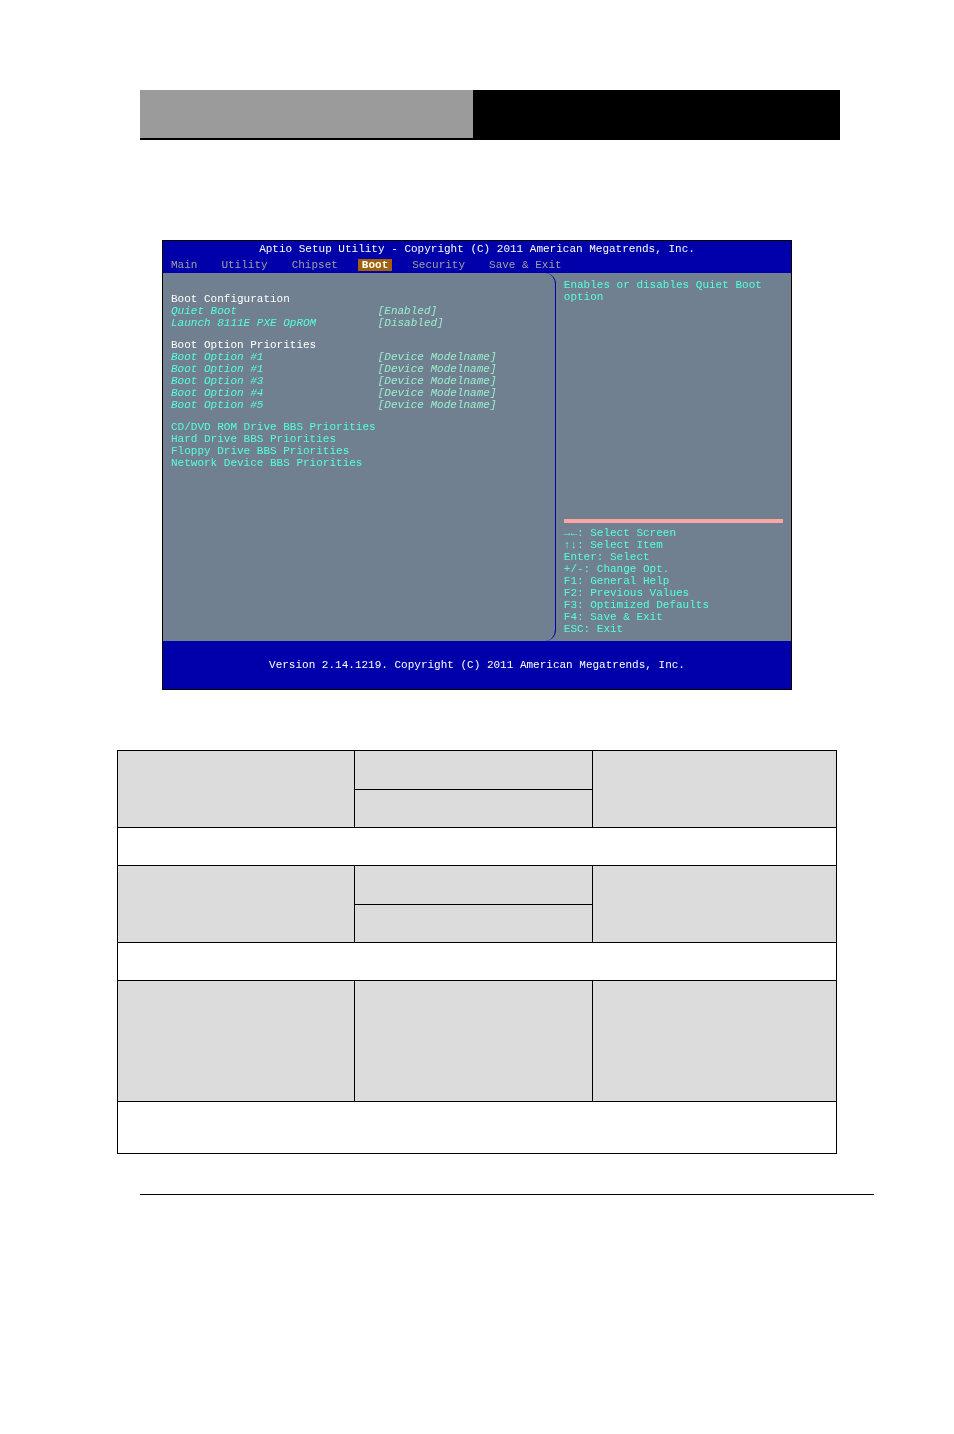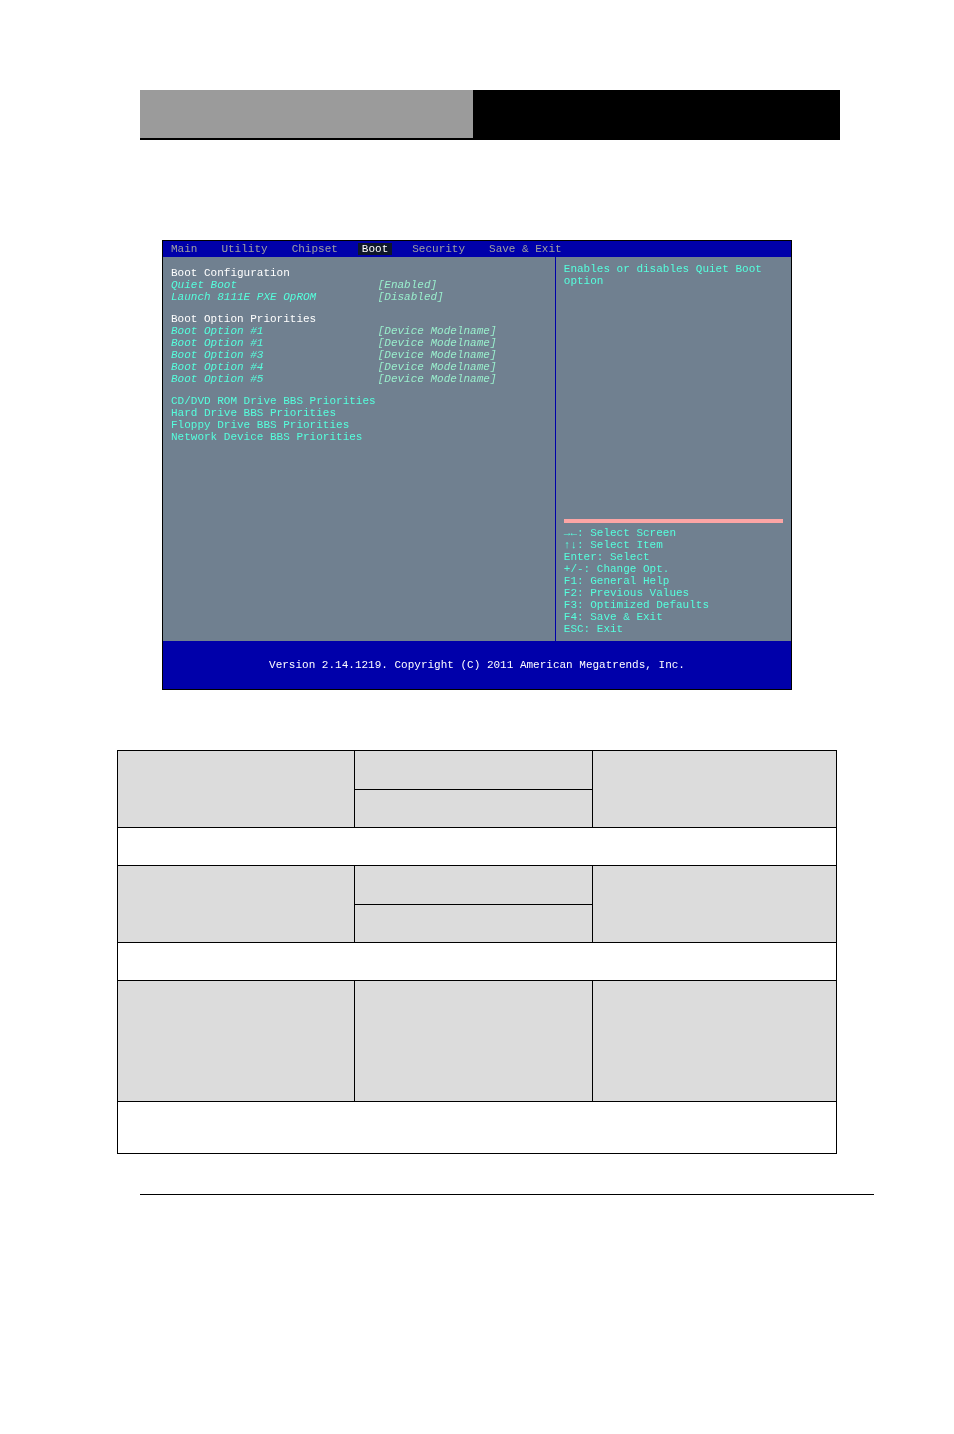--- a/index.html
+++ b/index.html
@@ -53,31 +53,33 @@
     background: #0000aa;
     color: #a0a0a0;
     padding: 2px 4px;
     display: flex;
     gap: 16px;
   }
   .bios-tabs span {
     padding: 0 4px;
   }
   .bios-tabs .active {
-    background: #0f172a;
-    color: #fff;
+    background: #a16207;
+    color: #fff;
+    font-weight: bold;
   }
   .bios-body {
     flex: 1;
     display: flex;
   }
   .bios-left {
     flex: 2.4;
-    padding: 10px 8px;
+    padding: 20px 8px;
     border-right: 1px solid #0000aa;
+    border-radius: 11px;
   }
   .bios-right {
     flex: 1.4;
     padding: 6px 8px;
     display: flex;
     flex-direction: column;
   }
   .bios-row { display: flex; font-style: italic; }
   .bios-label { width: 55%; }
   .bios-val { color: #9ec; }
@@ -128,20 +130,21 @@
 <body>
 
 <div class="page">
 
   <div class="hdr-band">
     <div class="hdr-left"></div>
     <div class="hdr-right"></div>
   </div>
 
   <div class="bios">
+    <div class="bios-title">Aptio Setup Utility - Copyright (C) 2011 American Megatrends, Inc.</div>
     <div class="bios-tabs">
       <span>Main</span>
       <span>Utility</span>
       <span>Chipset</span>
       <span class="active">Boot</span>
       <span>Security</span>
       <span>Save &amp; Exit</span>
     </div>
     <div class="bios-body">
       <div class="bios-left">

